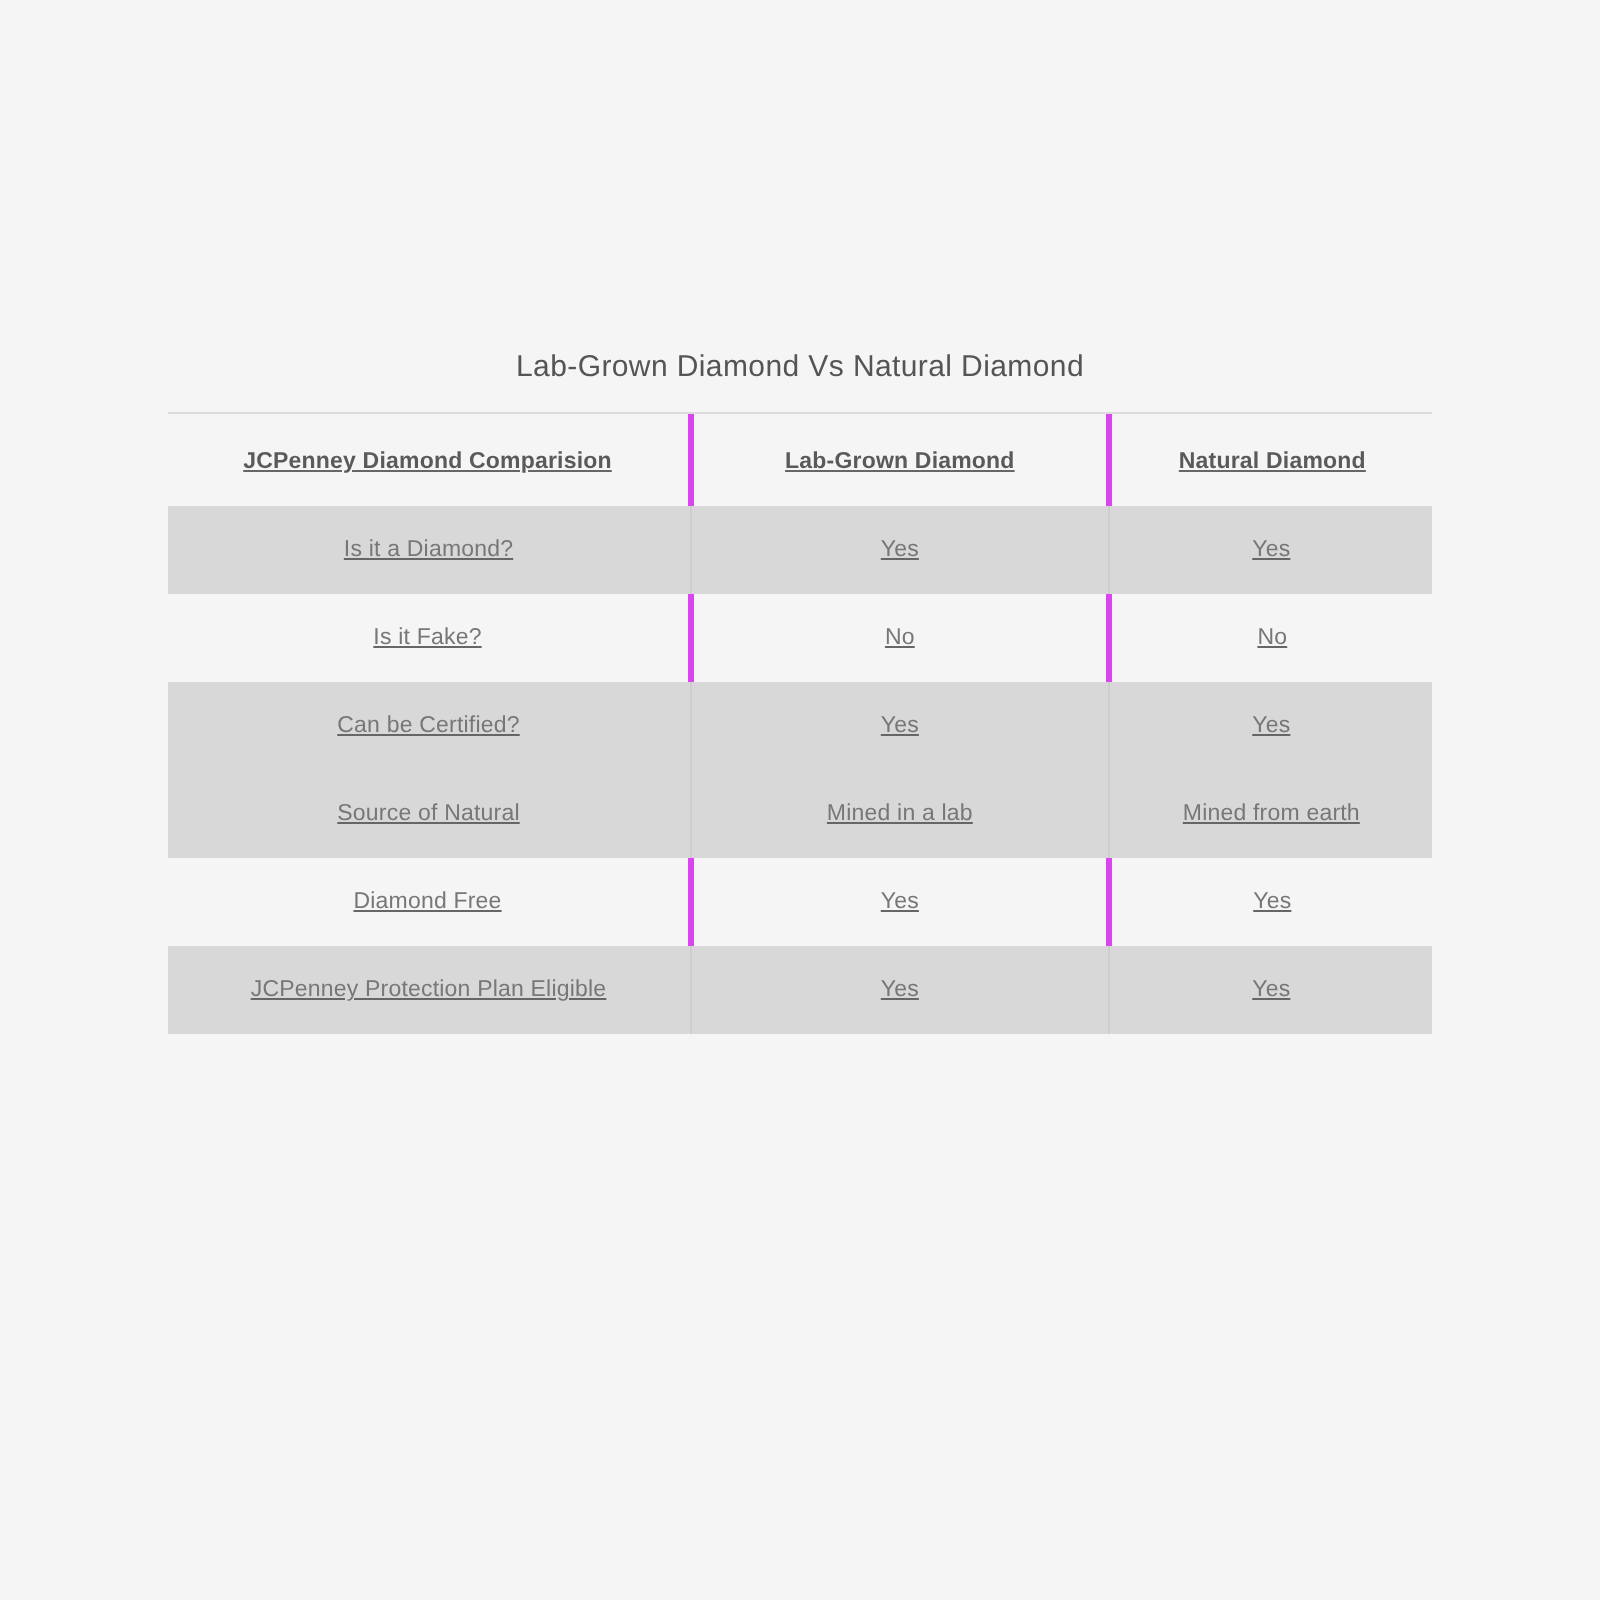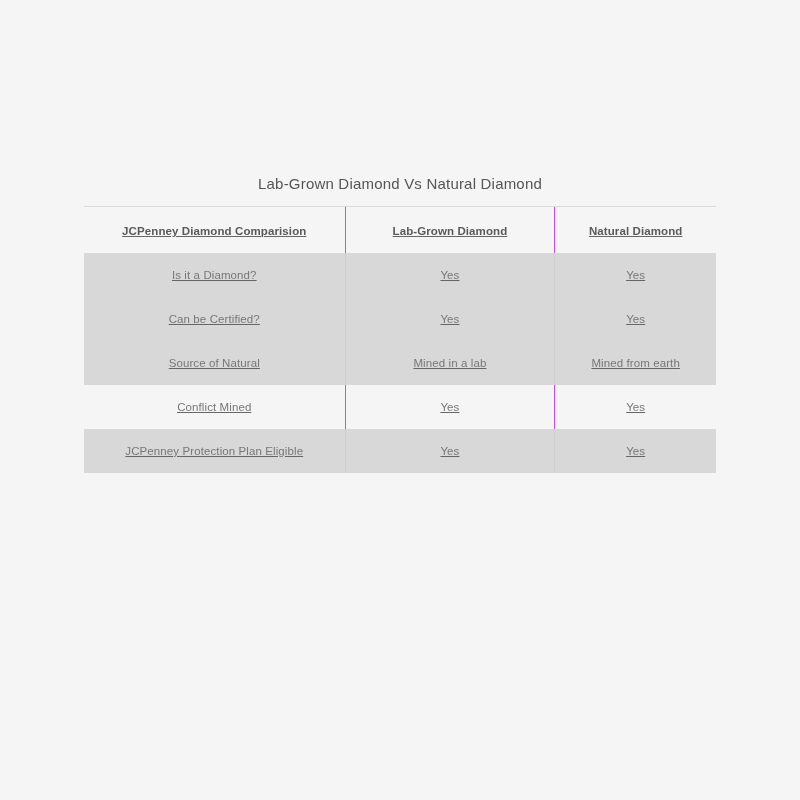--- a/index.html
+++ b/index.html
@@ -71,21 +71,21 @@
   table.compare tbody tr.shaded td {
     background: #d8d8d8;
   }
   table.compare tbody tr.plain td {
     background: transparent;
   }
 
   
   table.compare th.sep-left,
   table.compare td.sep-left {
-    border-left: 1px solid #d946ef;
+    border-left: 3px solid #d946ef;
   }
   table.compare tbody tr.shaded td.sep-left {
     border-left: 1px solid #cfcfcf;
   }
 </style>
 </head>
 <body>
 
 <div class="page">
   <div class="comparison-wrap">
@@ -104,32 +104,37 @@
           <th class="sep-left">Lab-Grown Diamond</th>
           <th class="sep-left">Natural Diamond</th>
         </tr>
       </thead>
       <tbody>
         <tr class="shaded">
           <td>Is it a Diamond?</td>
           <td class="sep-left">Yes</td>
           <td class="sep-left">Yes</td>
         </tr>
+        <tr class="plain">
+          <td>Is it Fake?</td>
+          <td class="sep-left">No</td>
+          <td class="sep-left">No</td>
+        </tr>
         <tr class="shaded">
           <td>Can be Certified?</td>
           <td class="sep-left">Yes</td>
           <td class="sep-left">Yes</td>
         </tr>
         <tr class="shaded">
           <td>Source of Natural</td>
           <td class="sep-left">Mined in a lab</td>
           <td class="sep-left">Mined from earth</td>
         </tr>
         <tr class="plain">
-          <td>Conflict Mined</td>
+          <td>Diamond Free</td>
           <td class="sep-left">Yes</td>
           <td class="sep-left">Yes</td>
         </tr>
         <tr class="shaded">
           <td>JCPenney Protection Plan Eligible</td>
           <td class="sep-left">Yes</td>
           <td class="sep-left">Yes</td>
         </tr>
       </tbody>
     </table>

